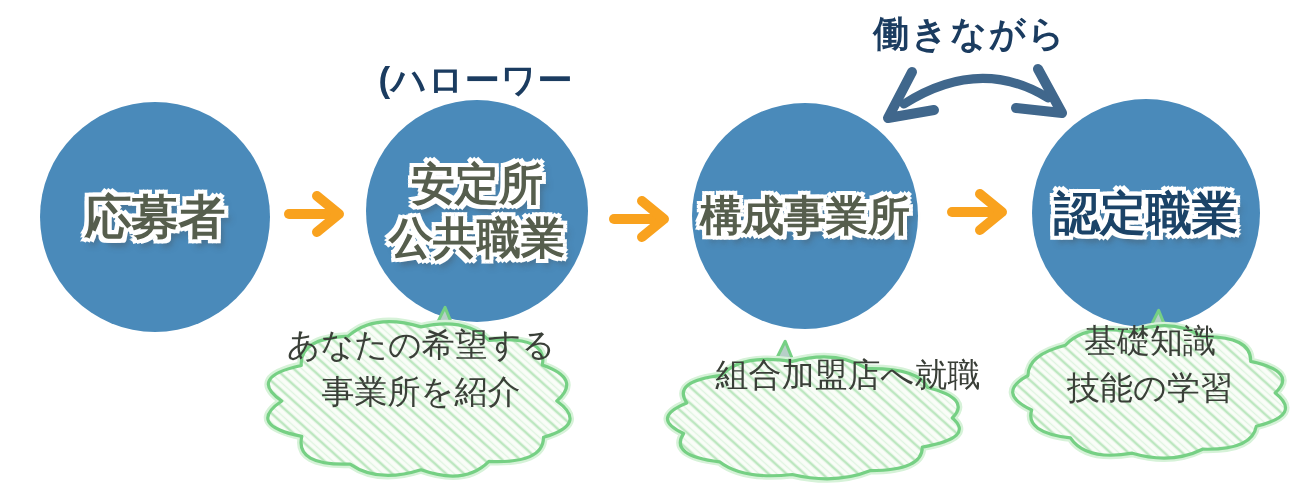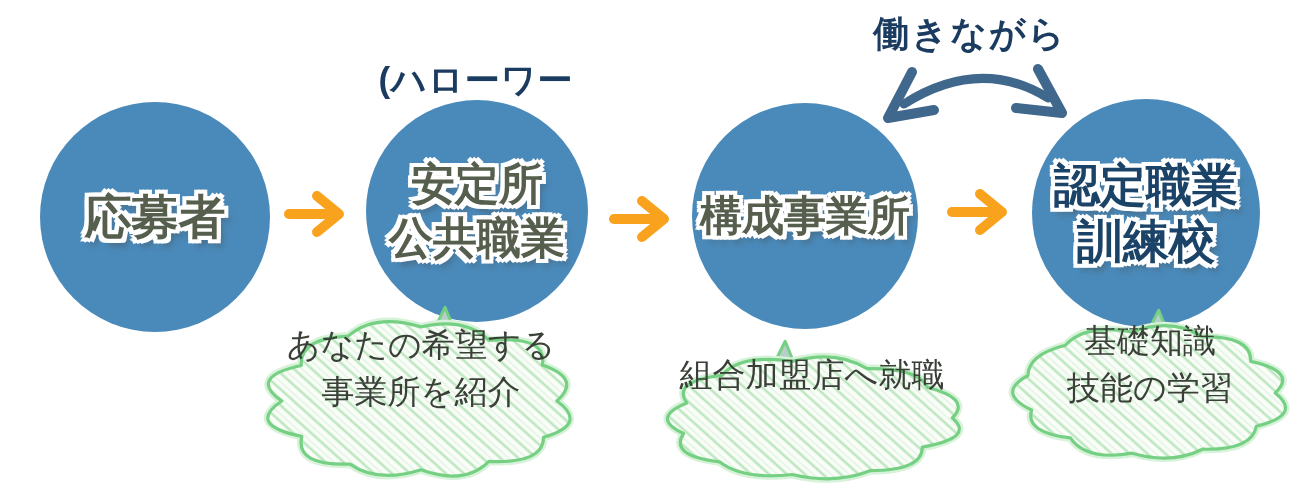--- a/index.html
+++ b/index.html
@@ -72,21 +72,20 @@
   </div>
 
   <svg class="abs" style="left:946px;top:187px;" width="66" height="50" viewBox="0 0 66 50">
     <line x1="6" y1="25" x2="48" y2="25" stroke="#F9A21E" stroke-width="10" stroke-linecap="round"></line>
     <polyline points="34,7 56,25 34,43" fill="none" stroke="#F9A21E" stroke-width="10" stroke-linecap="round" stroke-linejoin="round"></polyline>
   </svg>
 
   <div class="circle" style="left:1032px;top:99px;width:228px;height:228px;">
     <div class="circle-label navy" style="font-size:46px;">
       <div>認定職業</div>
-      <div>訓練校</div>
     </div>
   </div>
 
   <div class="navy-label" style="left:870px;top:10px;width:200px;font-size:36px;letter-spacing:2px;text-align:center;">働きながら</div>
   <svg class="abs" style="left:858px;top:52px;" width="232" height="85" viewBox="0 0 232 85">
     <path d="M 46 52 Q 122 4 190 46" fill="none" stroke="#40678C" stroke-width="9" stroke-linecap="round"></path>
     <polyline points="54,20 30,66 76,58" fill="none" stroke="#40678C" stroke-width="10" stroke-linecap="round" stroke-linejoin="round"></polyline>
     <polyline points="180,17 204,61 158,56" fill="none" stroke="#40678C" stroke-width="10" stroke-linecap="round" stroke-linejoin="round"></polyline>
   </svg>
 
@@ -112,21 +111,21 @@
         <pattern id="hatch-2" width="12" height="12" patternUnits="userSpaceOnUse" patternTransform="rotate(-48)">
           <rect x="0" y="0" width="12" height="12" fill="#FAFDF8"></rect>
           <line x1="3" y1="0" x2="3" y2="12" stroke="#BDE7C0" stroke-width="2.6"></line>
           <line x1="8.5" y1="0" x2="8.5" y2="12" stroke="#DFF4E0" stroke-width="1.4"></line>
         </pattern>
       </defs>
       <polygon points="110.2,29.26860118725267 127.2,-4.731398812747329 140.2,27.26860118725267" fill="#B7CFC8" stroke="#76D084" stroke-width="3" stroke-linejoin="round"></polygon>
       <path d="M294.3 72.0 Q317.5 91.7 264.3 101.1 Q264.8 124.4 212.6 124.6 Q177.4 138.8 134.2 128.5 Q84.9 134.0 61.5 115.8 Q10.9 109.7 25.6 87.5 Q-8.2 72.0 28.8 56.9 Q13.7 35.0 64.0 29.4 Q82.3 7.7 134.1 15.4 Q178.1 3.4 209.0 22.6 Q260.2 21.7 269.6 41.5 Q313.7 52.8 294.3 72.0 Z" fill="none" stroke="#D6F2D8" stroke-width="8" stroke-linejoin="round"></path>
       <path d="M294.3 72.0 Q317.5 91.7 264.3 101.1 Q264.8 124.4 212.6 124.6 Q177.4 138.8 134.2 128.5 Q84.9 134.0 61.5 115.8 Q10.9 109.7 25.6 87.5 Q-8.2 72.0 28.8 56.9 Q13.7 35.0 64.0 29.4 Q82.3 7.7 134.1 15.4 Q178.1 3.4 209.0 22.6 Q260.2 21.7 269.6 41.5 Q313.7 52.8 294.3 72.0 Z" fill="url(#hatch-2)" stroke="#76D084" stroke-width="3.2" stroke-linejoin="round"></path>
     </svg>
-  <div class="callout-text" style="left:664px;top:352px;width:296px;height:132px;font-size:33px;">
+  <div class="callout-text" style="left:700px;top:352px;width:296px;height:132px;font-size:33px;">
     <div>組合加盟店へ就職</div>
   </div>
 
   <svg class="cloud abs" style="left:1008px;top:316px;" width="284" height="154" viewBox="0 0 284 154">
       <defs>
         <pattern id="hatch-3" width="12" height="12" patternUnits="userSpaceOnUse" patternTransform="rotate(-48)">
           <rect x="0" y="0" width="12" height="12" fill="#FAFDF8"></rect>
           <line x1="3" y1="0" x2="3" y2="12" stroke="#BDE7C0" stroke-width="2.6"></line>
           <line x1="8.5" y1="0" x2="8.5" y2="12" stroke="#DFF4E0" stroke-width="1.4"></line>
         </pattern>

